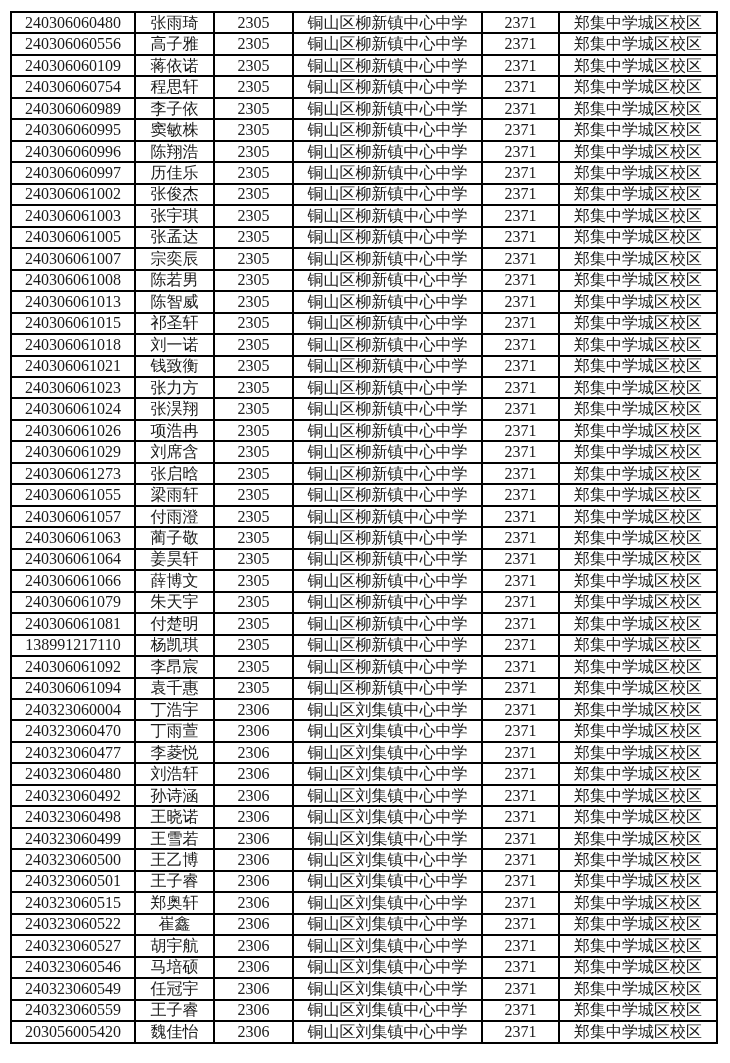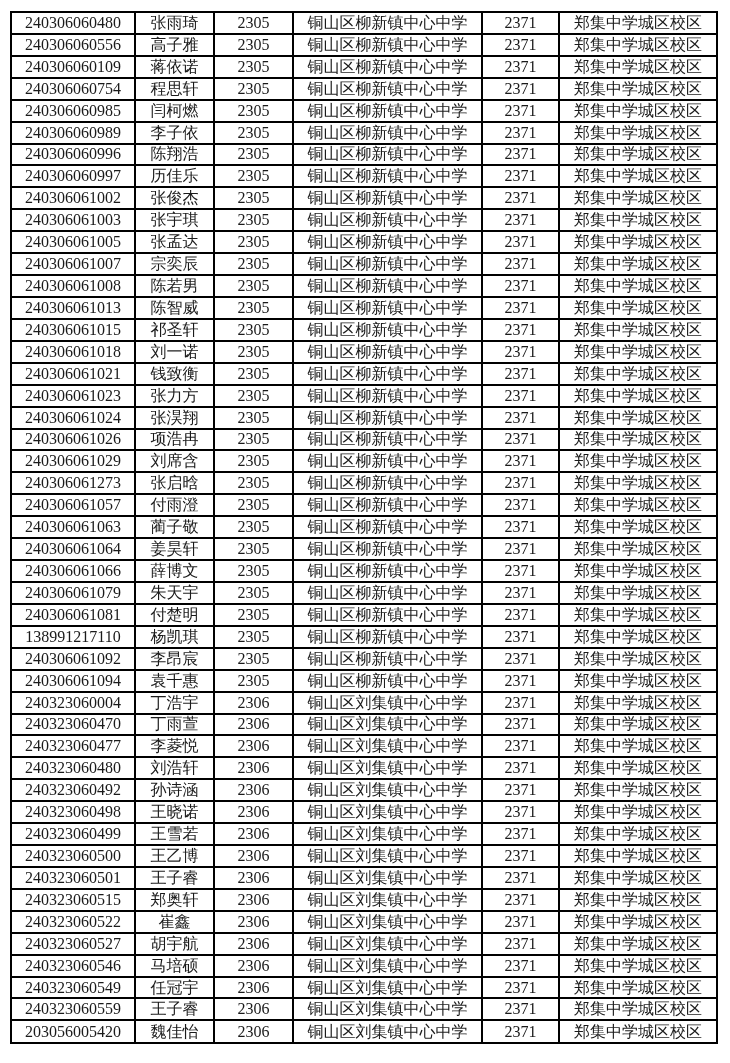--- a/index.html
+++ b/index.html
@@ -82,36 +82,36 @@
         </tr>
         <tr>
           <td>240306060754</td>
           <td>程思轩</td>
           <td>2305</td>
           <td>铜山区柳新镇中心中学</td>
           <td>2371</td>
           <td>郑集中学城区校区</td>
         </tr>
         <tr>
-          <td>240306060985</td>
-          <td>闫柯燃</td>
-          <td>2305</td>
-          <td>铜山区柳新镇中心中学</td>
-          <td>2371</td>
-          <td>郑集中学城区校区</td>
-        </tr>
-        <tr>
           <td>240306060989</td>
           <td>李子依</td>
           <td>2305</td>
           <td>铜山区柳新镇中心中学</td>
           <td>2371</td>
           <td>郑集中学城区校区</td>
         </tr>
         <tr>
+          <td>240306060995</td>
+          <td>窦敏株</td>
+          <td>2305</td>
+          <td>铜山区柳新镇中心中学</td>
+          <td>2371</td>
+          <td>郑集中学城区校区</td>
+        </tr>
+        <tr>
           <td>240306060996</td>
           <td>陈翔浩</td>
           <td>2305</td>
           <td>铜山区柳新镇中心中学</td>
           <td>2371</td>
           <td>郑集中学城区校区</td>
         </tr>
         <tr>
           <td>240306060997</td>
           <td>历佳乐</td>
@@ -220,20 +220,28 @@
           <td>240306061029</td>
           <td>刘席含</td>
           <td>2305</td>
           <td>铜山区柳新镇中心中学</td>
           <td>2371</td>
           <td>郑集中学城区校区</td>
         </tr>
         <tr>
           <td>240306061273</td>
           <td>张启晗</td>
+          <td>2305</td>
+          <td>铜山区柳新镇中心中学</td>
+          <td>2371</td>
+          <td>郑集中学城区校区</td>
+        </tr>
+        <tr>
+          <td>240306061055</td>
+          <td>梁雨轩</td>
           <td>2305</td>
           <td>铜山区柳新镇中心中学</td>
           <td>2371</td>
           <td>郑集中学城区校区</td>
         </tr>
         <tr>
           <td>240306061057</td>
           <td>付雨澄</td>
           <td>2305</td>
           <td>铜山区柳新镇中心中学</td>

